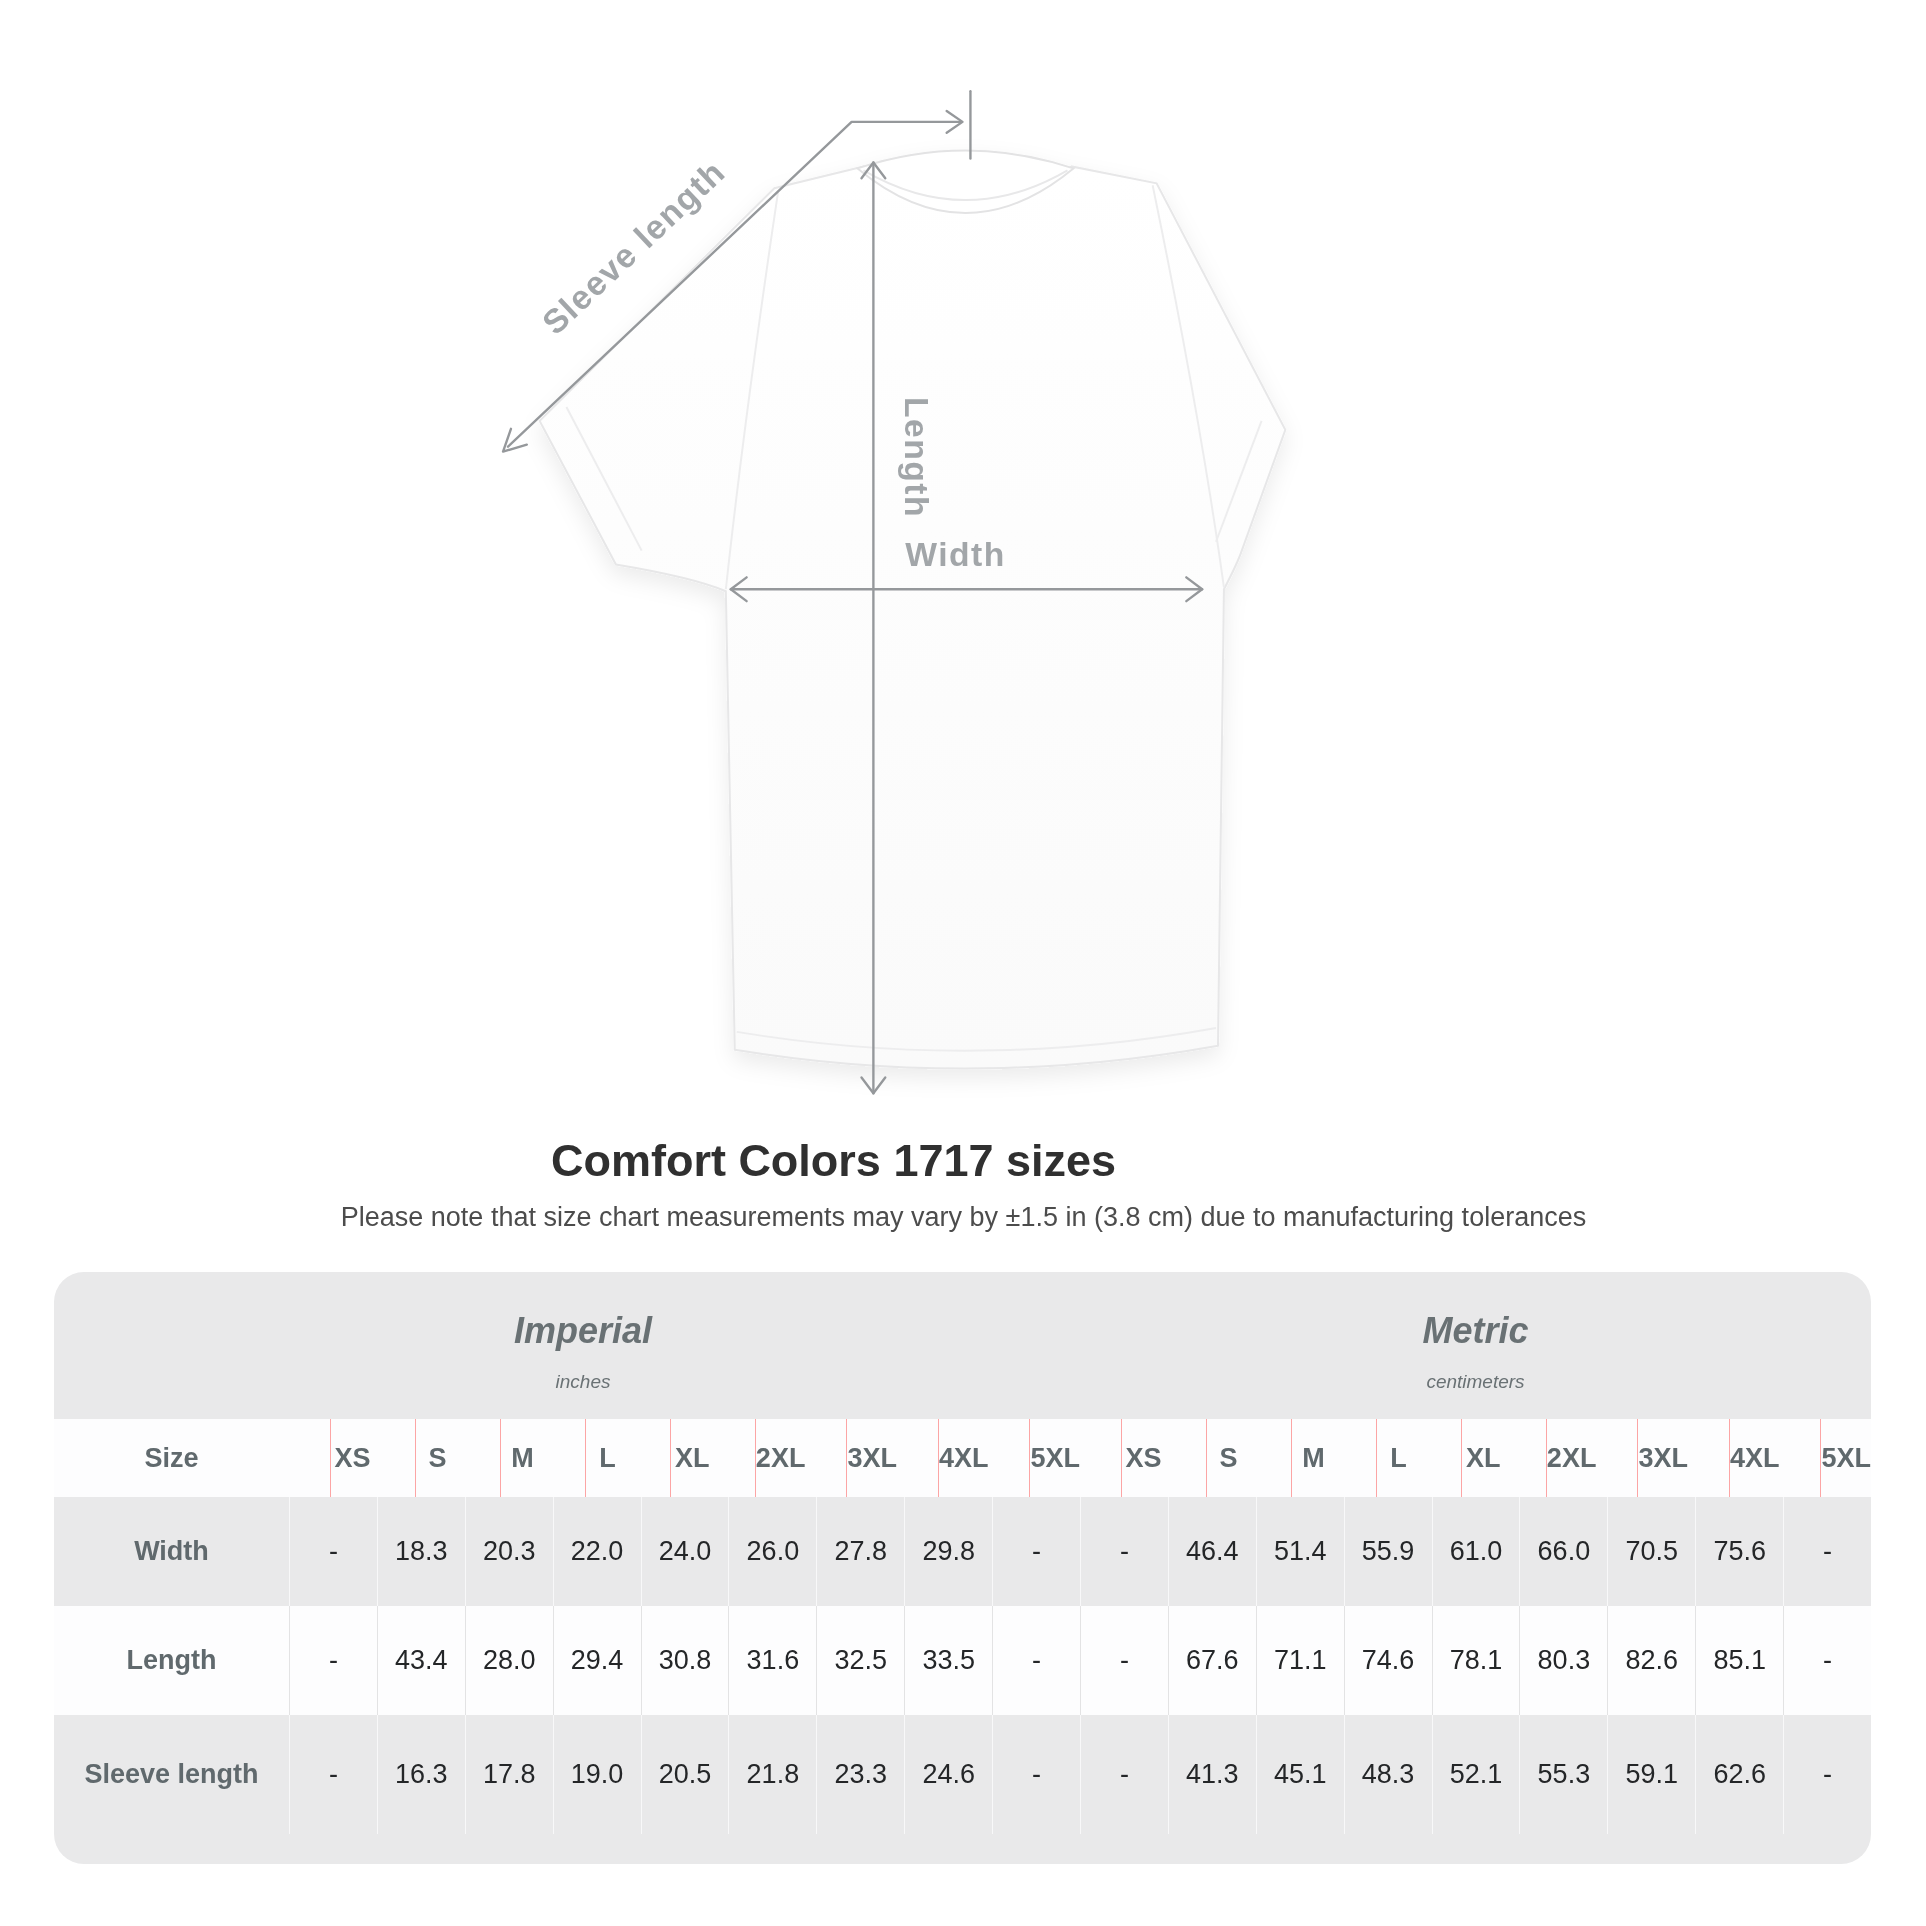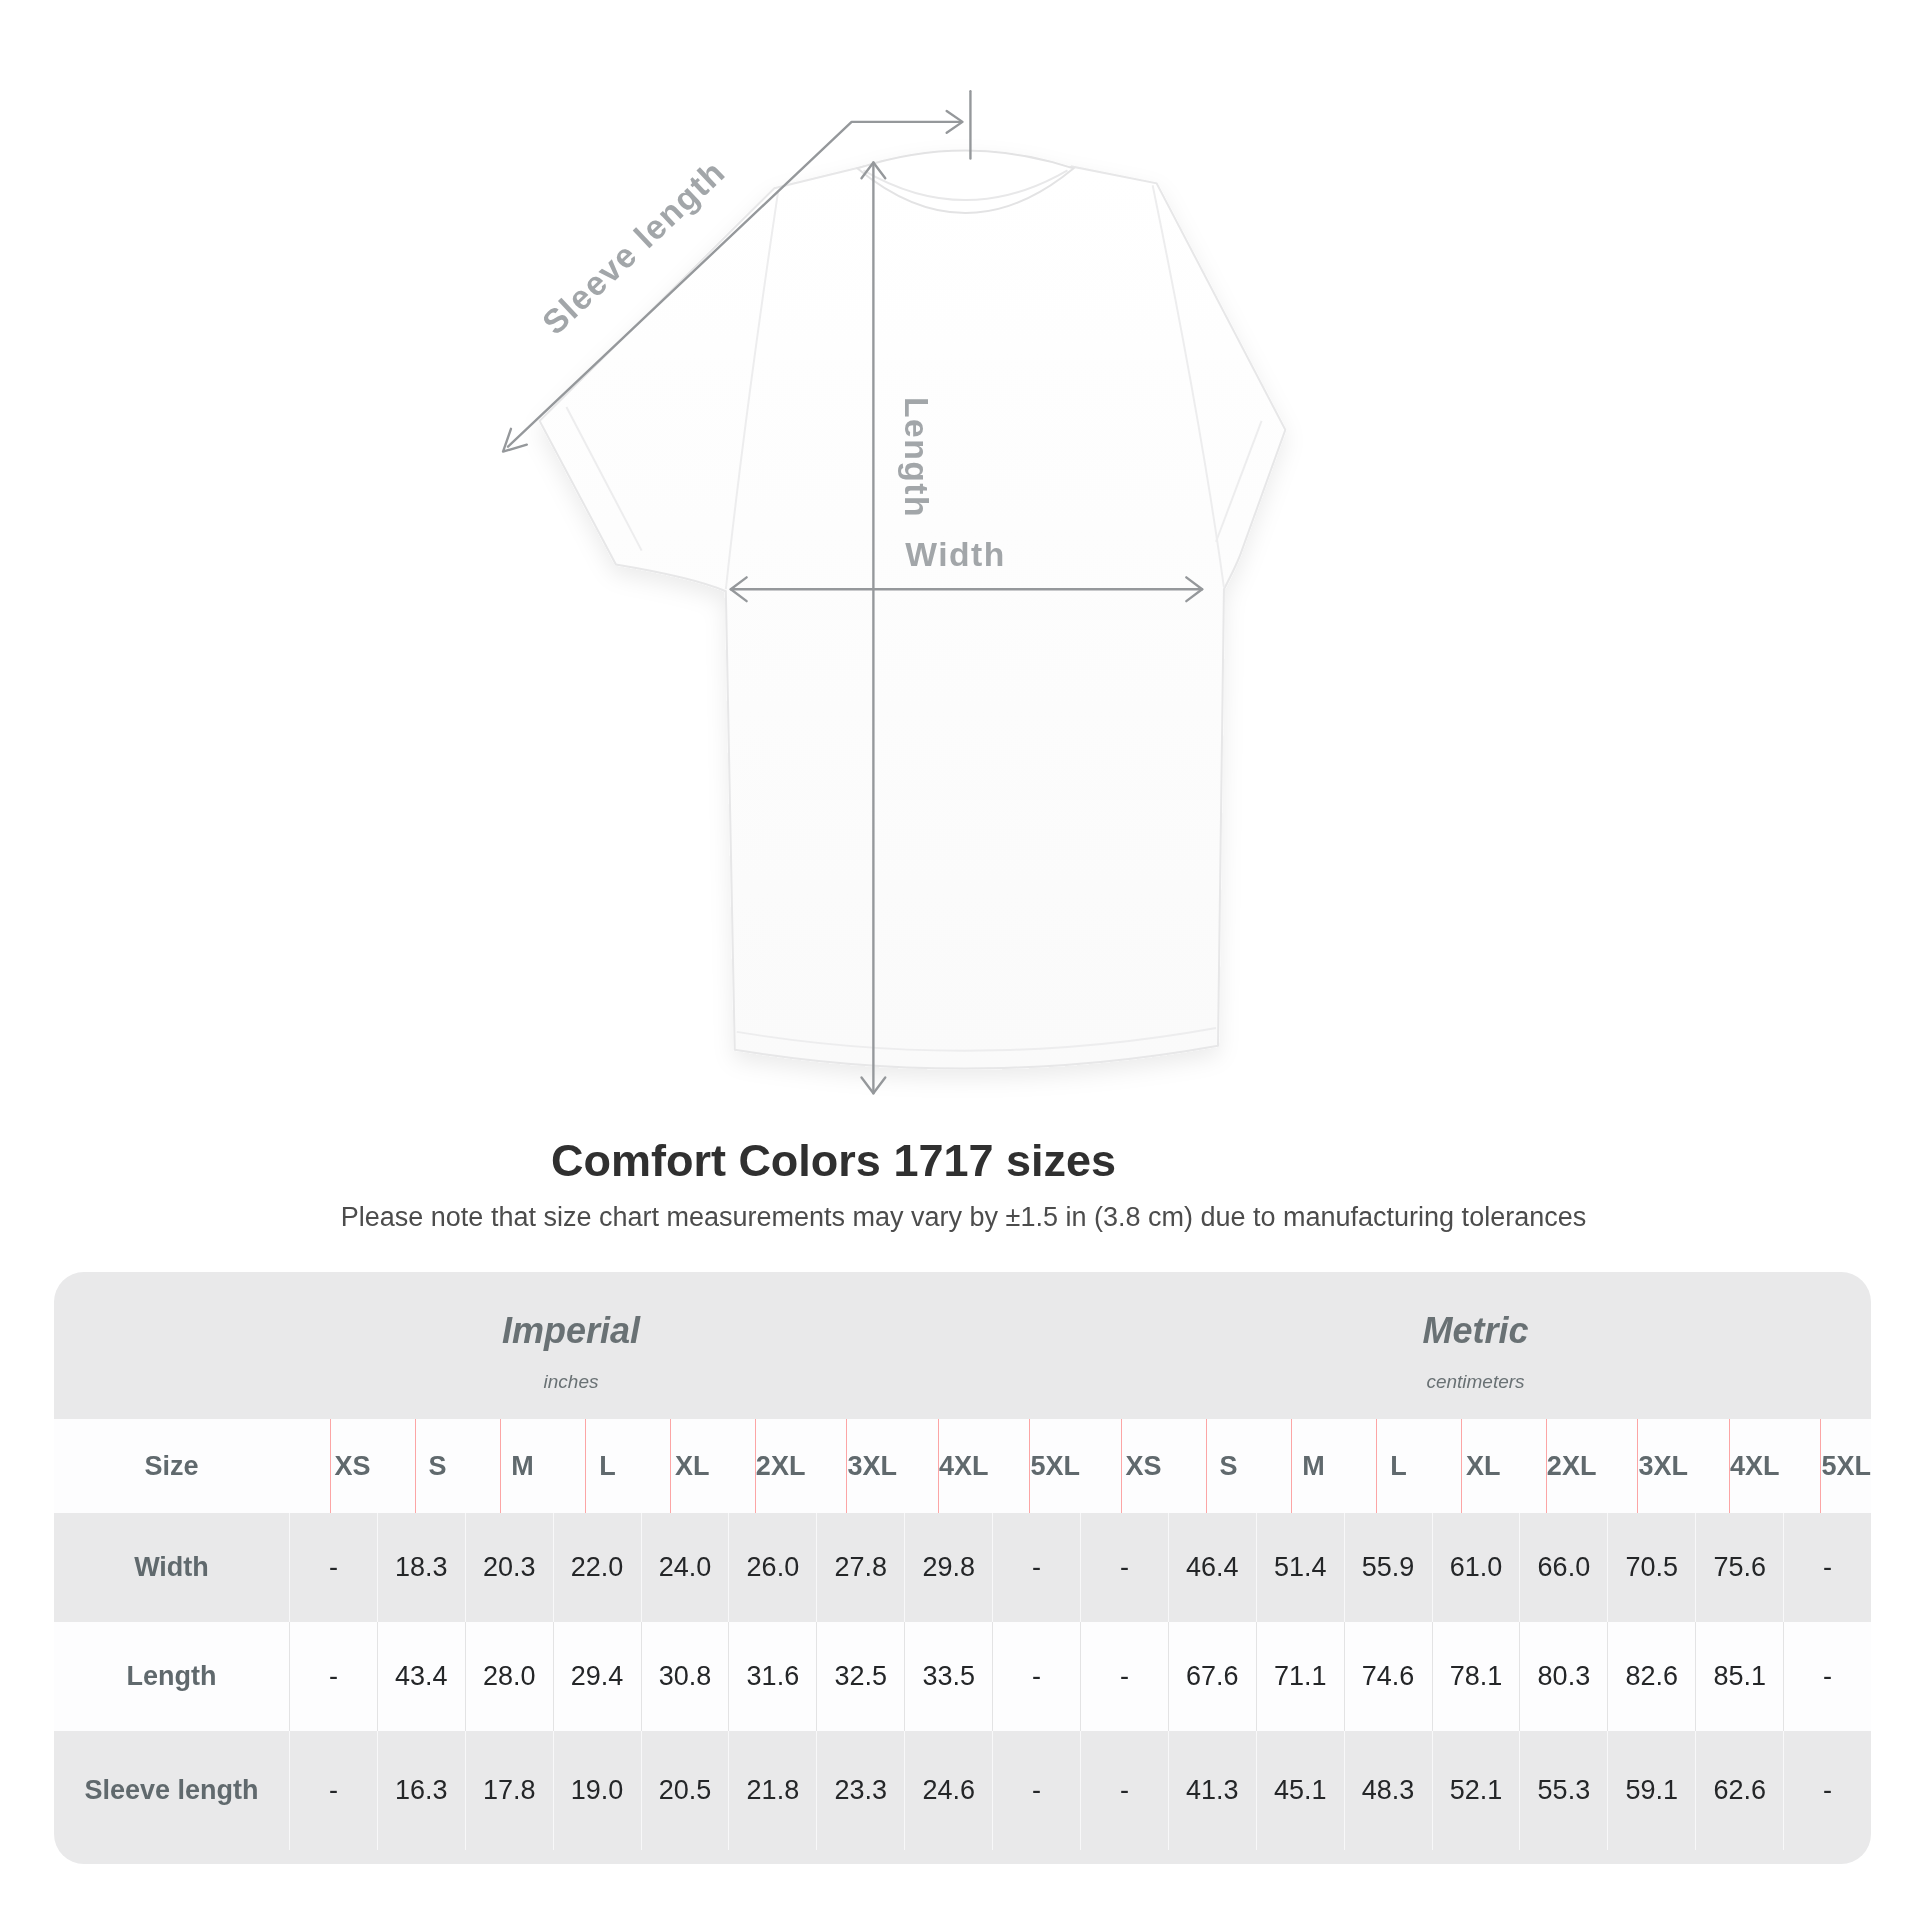--- a/index.html
+++ b/index.html
@@ -22,27 +22,27 @@
   .subtitle { position:absolute; top:1202px; left:0; width:1927px; text-align:center;
               font-size:27px; color:#4c4c4c; }
 
   
   .panel { position:absolute; left:54px; top:1272px; width:1817px; height:592px;
            background:#e9e9ea; border-radius:30px; overflow:hidden; }
 
   .group-band { position:relative; height:147px; }
   .group { position:absolute; top:0; height:147px; box-sizing:border-box; padding-top:12px;
            display:flex; flex-direction:column; align-items:center; justify-content:center; }
-  .group.imperial { left:4px; width:1026px; }
+  .group.imperial { left:16px; width:1026px; }
   .group.metric   { left:1026px; width:791px; }
   .group-title { font-size:36px; font-weight:bold; font-style:italic; color:#697174; }
   .group-sub   { font-size:19px; font-style:italic; color:#697174; margin-top:19px; }
 
   .trow  { display:grid; grid-template-columns:235px repeat(18, 1fr); }
-  .thead { height:94px; background:#fdfdfe;gap:41px; }
+  .thead { height:78px; background:#fdfdfe;gap:41px; }
   .drow  { height:109px; }
   .drow.white { background:#fdfdfe; }
   .drow.last  { height:119px; }
 
   .cell { display:flex; align-items:center; justify-content:center; }
   .thead .cell + .cell      { border-left:1px solid #fca5a5; }
   .drow.white .cell + .cell { border-left:1px solid #e3e3e4; }
   .drow.gray .cell + .cell  { border-left:1px solid #f8f8f9; }
 
   .hcell { font-weight:bold; color:#60696d; font-size:27px; }

